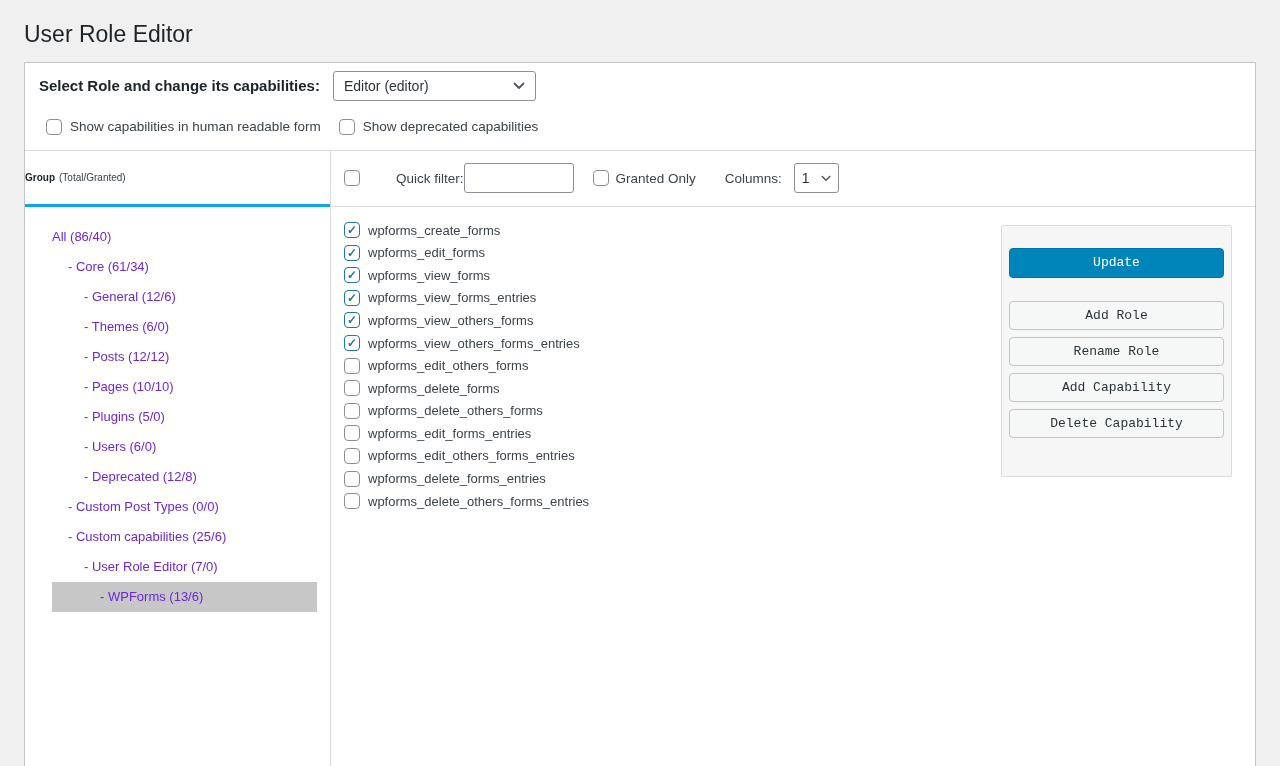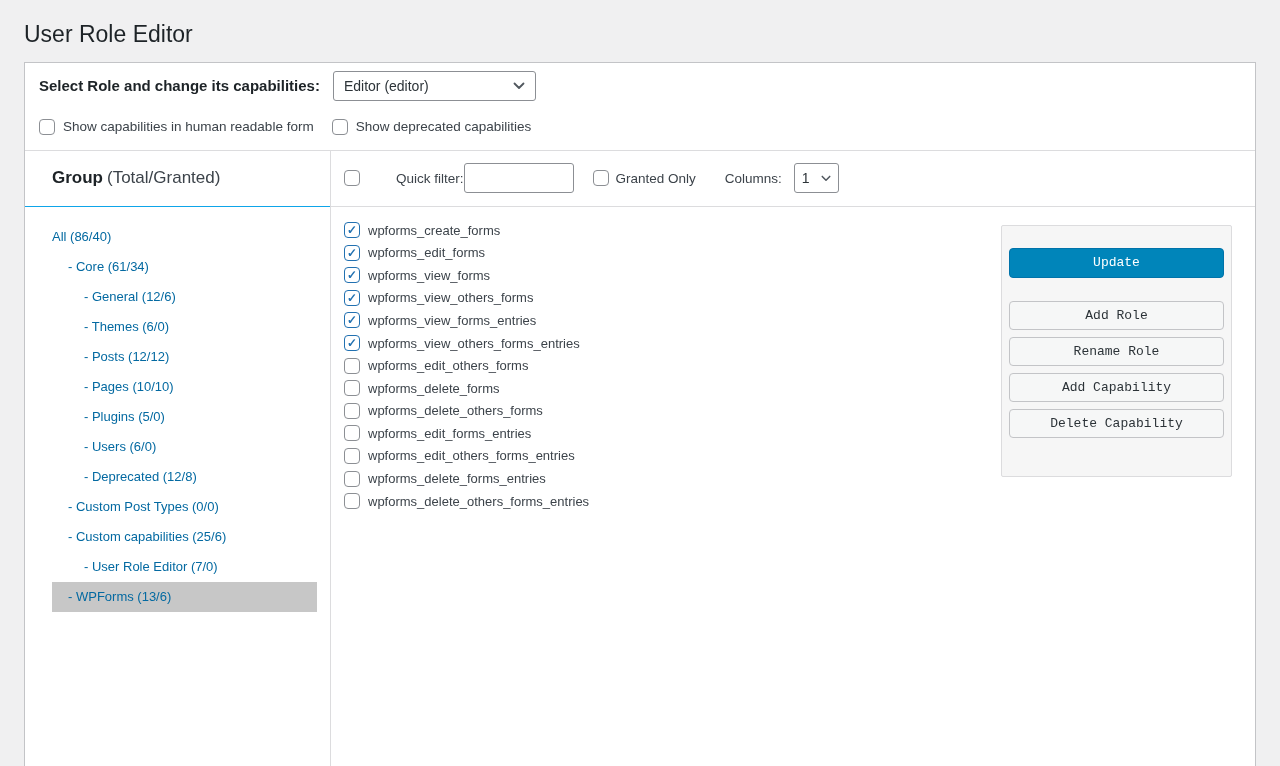--- a/index.html
+++ b/index.html
@@ -33,34 +33,34 @@
   .checkbox {
     width:16px; height:16px; min-width:16px;
     border:1px solid #8c8f94; border-radius:4px; background:#fff;
     display:inline-flex; align-items:center; justify-content:center;
     cursor:pointer;
   }
   .checkbox.checked { border-color:#2271b1; }
   .checkbox.checked::after {
     content:"\2713"; color:#2271b1; font-size:12px; font-weight:700; line-height:1;
   }
-  .opts-row { display:flex; padding:18px 14px 15px; }
+  .opts-row { display:flex; padding:18px 14px 15px;margin-left:7px; }
   .opt-label { margin:0 18px 0 8px; font-size:13.5px; cursor:pointer; }
   
   .main { flex:1; display:flex; border-top:1px solid #dcdcde; min-height:0; }
   .sidebar { width:306px; min-width:306px; border-right:1px solid #dcdcde; }
   .sidebar-header {
     height:56px; display:flex; align-items:center;
-    padding-left:27px; border-bottom:1px solid #0ea5e9; font-size:17px; gap:4px;
+    border-bottom:3px solid #0ea5e9; font-size:10px; gap:4px;
   }
   .sidebar-header .hdr-bold { font-weight:700; color:#1d2327; }
   .tree { list-style:none; padding-top:15px; }
   .tree-item {
     height:30px; display:flex; align-items:center;
-    margin:0 13px 0 27px; font-size:13px; color:#0369a1; cursor:pointer;
+    margin:0 13px 0 27px; font-size:13px; color:#6d28d9; cursor:pointer;
   }
   .tree-item.selected { background:#c7c7c7; }
   
   .content { flex:1; display:flex; flex-direction:column; min-width:0; }
   .filter-row {
     height:56px; display:flex; align-items:center;
     border-bottom:1px solid #dcdcde; padding-left:13px;
   }
   .qf-label { margin-left:36px; margin-right:0; font-size:13.5px; }
   .qf-input {
@@ -158,21 +158,21 @@
             </li>
             <li class="tree-item" style="padding-left: 16px;">
               <span class="tree-label">- Custom Post Types (0/0)</span>
             </li>
             <li class="tree-item" style="padding-left: 16px;">
               <span class="tree-label">- Custom capabilities (25/6)</span>
             </li>
             <li class="tree-item" style="padding-left: 32px;">
               <span class="tree-label">- User Role Editor (7/0)</span>
             </li>
-            <li class="tree-item selected" style="padding-left: 16px;">
+            <li class="tree-item selected" style="padding-left: 48px;">
               <span class="tree-label">- WPForms (13/6)</span>
             </li>
           </ul>
       </div>
 
       <div class="content">
         <div class="filter-row">
           <span class="checkbox"></span>
           <span class="qf-label">Quick filter:</span>
           <input class="qf-input" type="text" value="" style="">
@@ -196,25 +196,25 @@
               <li class="cap-item">
     <span class="checkbox checked"></span>
     <span class="cap-label">wpforms_edit_forms</span>
   </li>
               <li class="cap-item">
     <span class="checkbox checked"></span>
     <span class="cap-label">wpforms_view_forms</span>
   </li>
               <li class="cap-item">
     <span class="checkbox checked"></span>
+    <span class="cap-label">wpforms_view_forms_entries</span>
+  </li>
+              <li class="cap-item">
+    <span class="checkbox checked"></span>
     <span class="cap-label">wpforms_view_others_forms</span>
-  </li>
-              <li class="cap-item">
-    <span class="checkbox checked"></span>
-    <span class="cap-label">wpforms_view_forms_entries</span>
   </li>
               <li class="cap-item">
     <span class="checkbox checked"></span>
     <span class="cap-label">wpforms_view_others_forms_entries</span>
   </li>
               <li class="cap-item">
     <span class="checkbox"></span>
     <span class="cap-label">wpforms_edit_others_forms</span>
   </li>
               <li class="cap-item">

